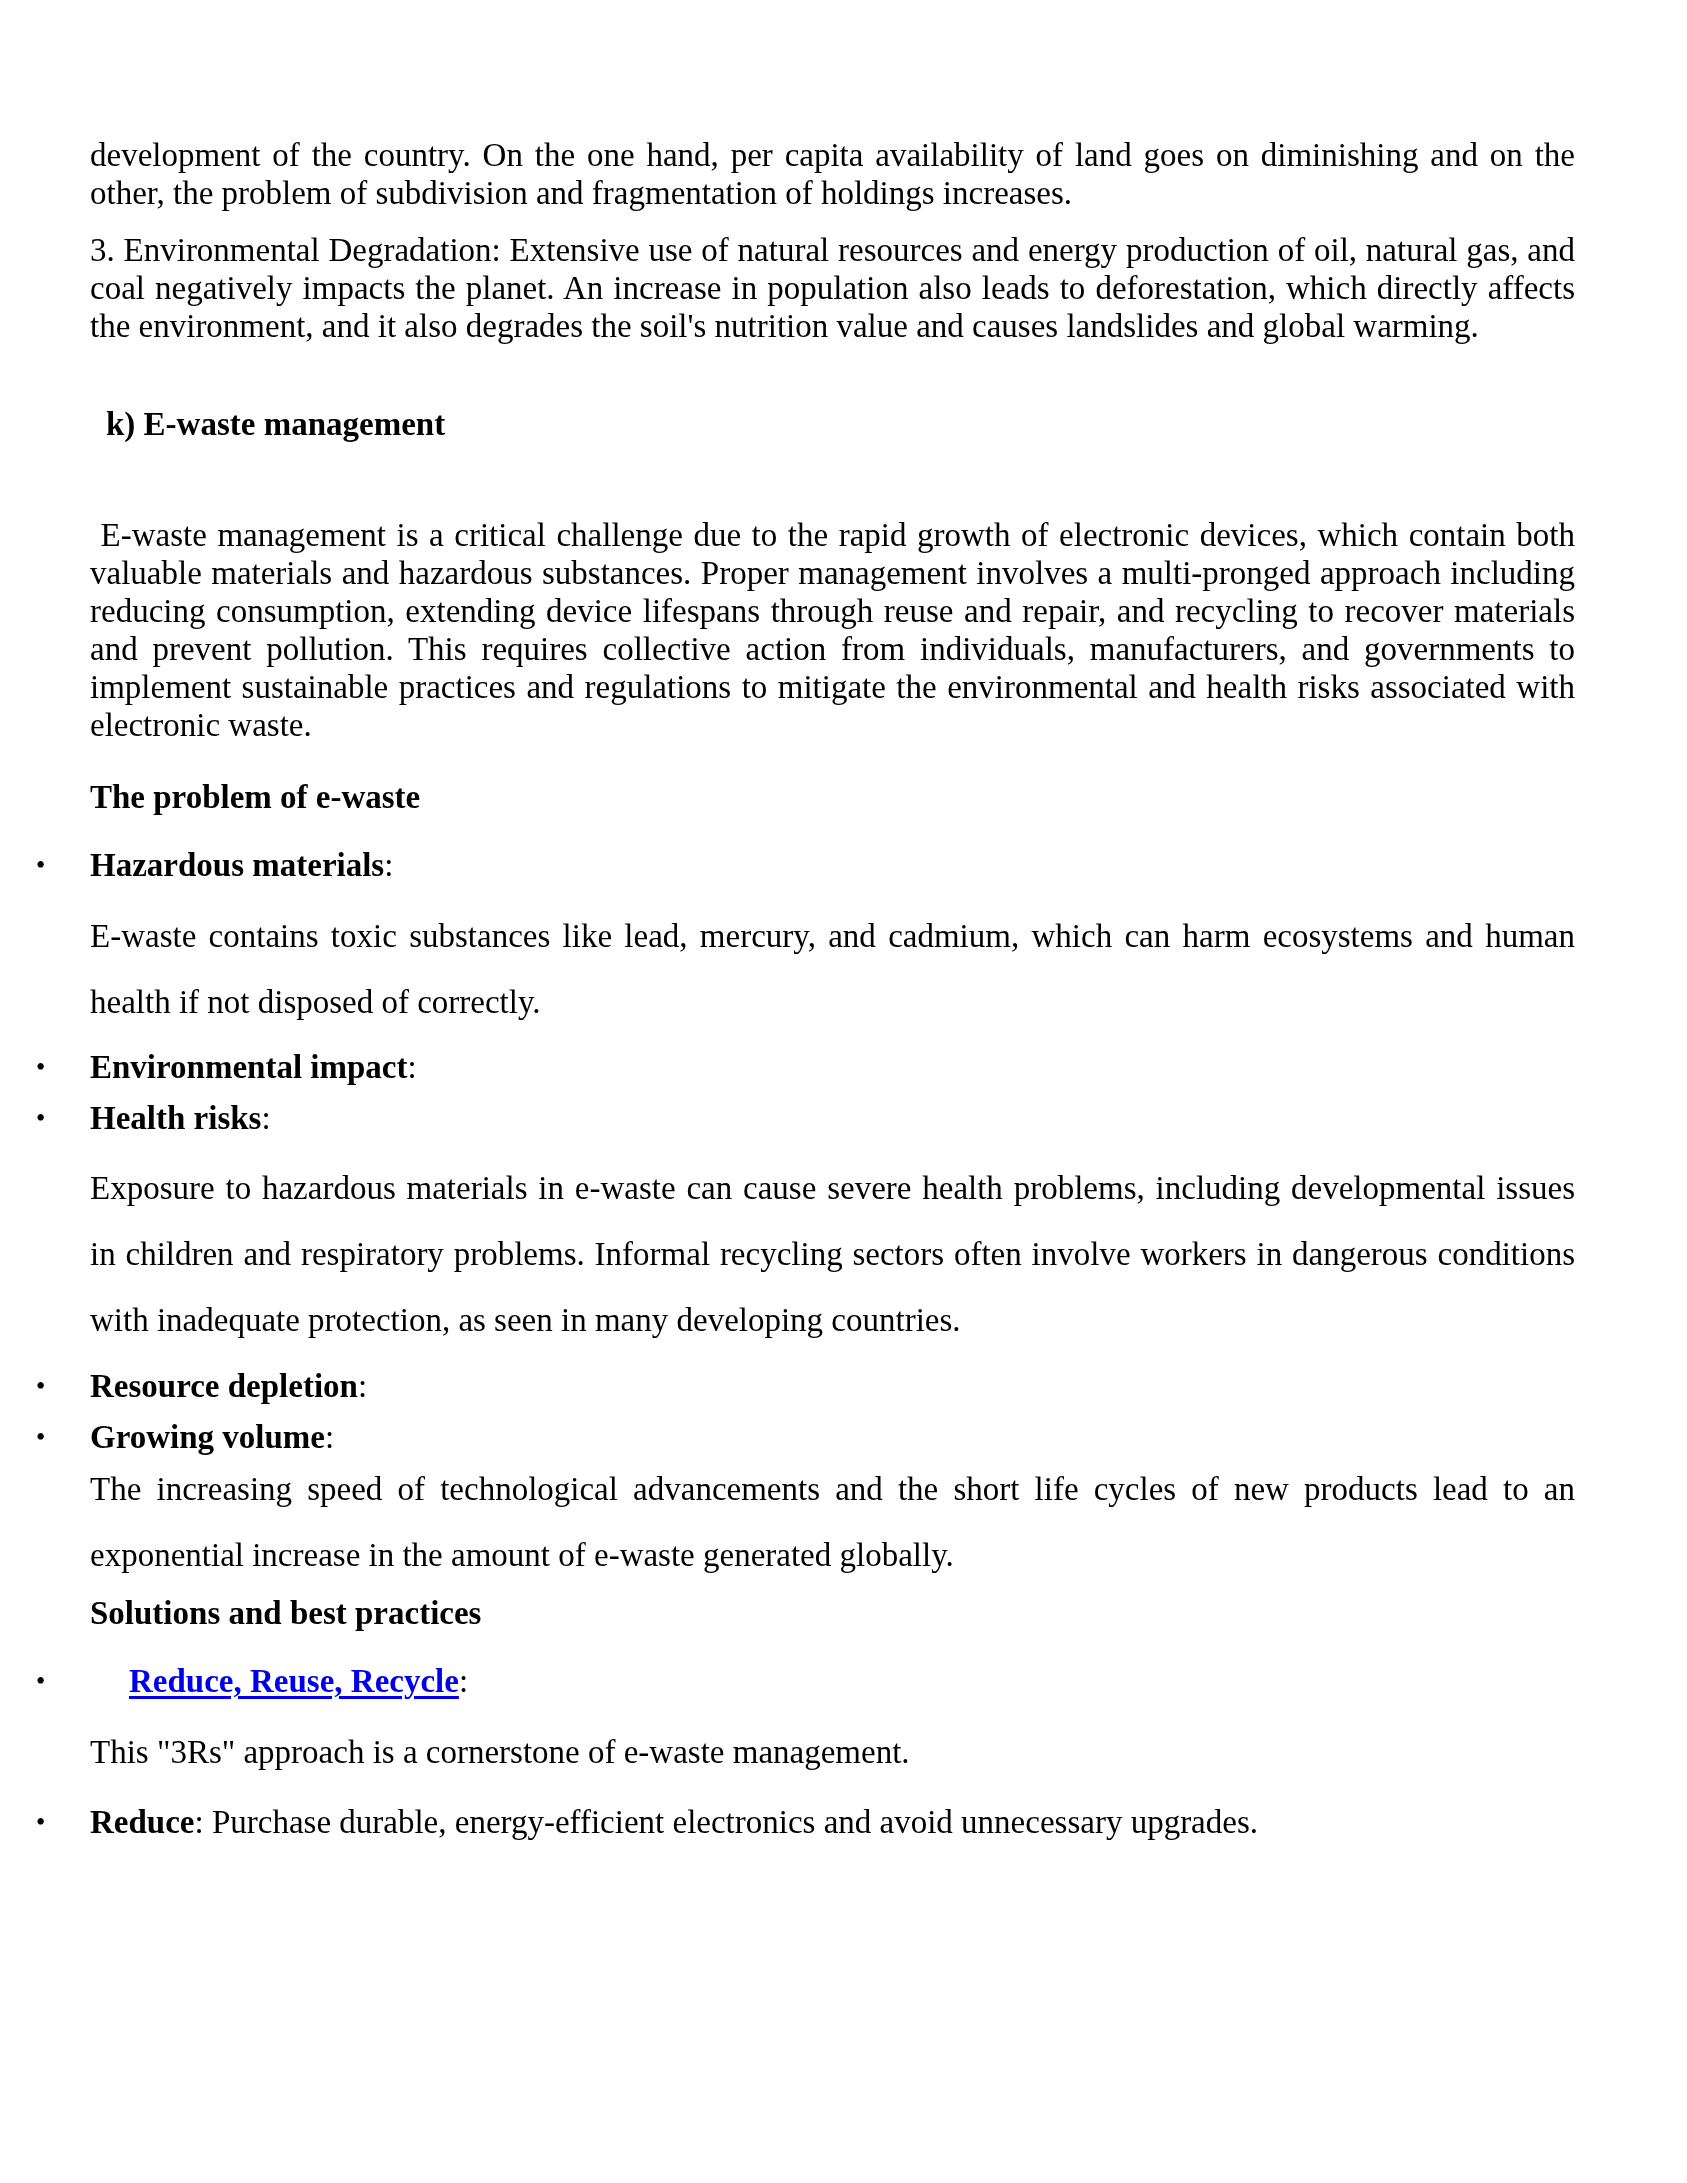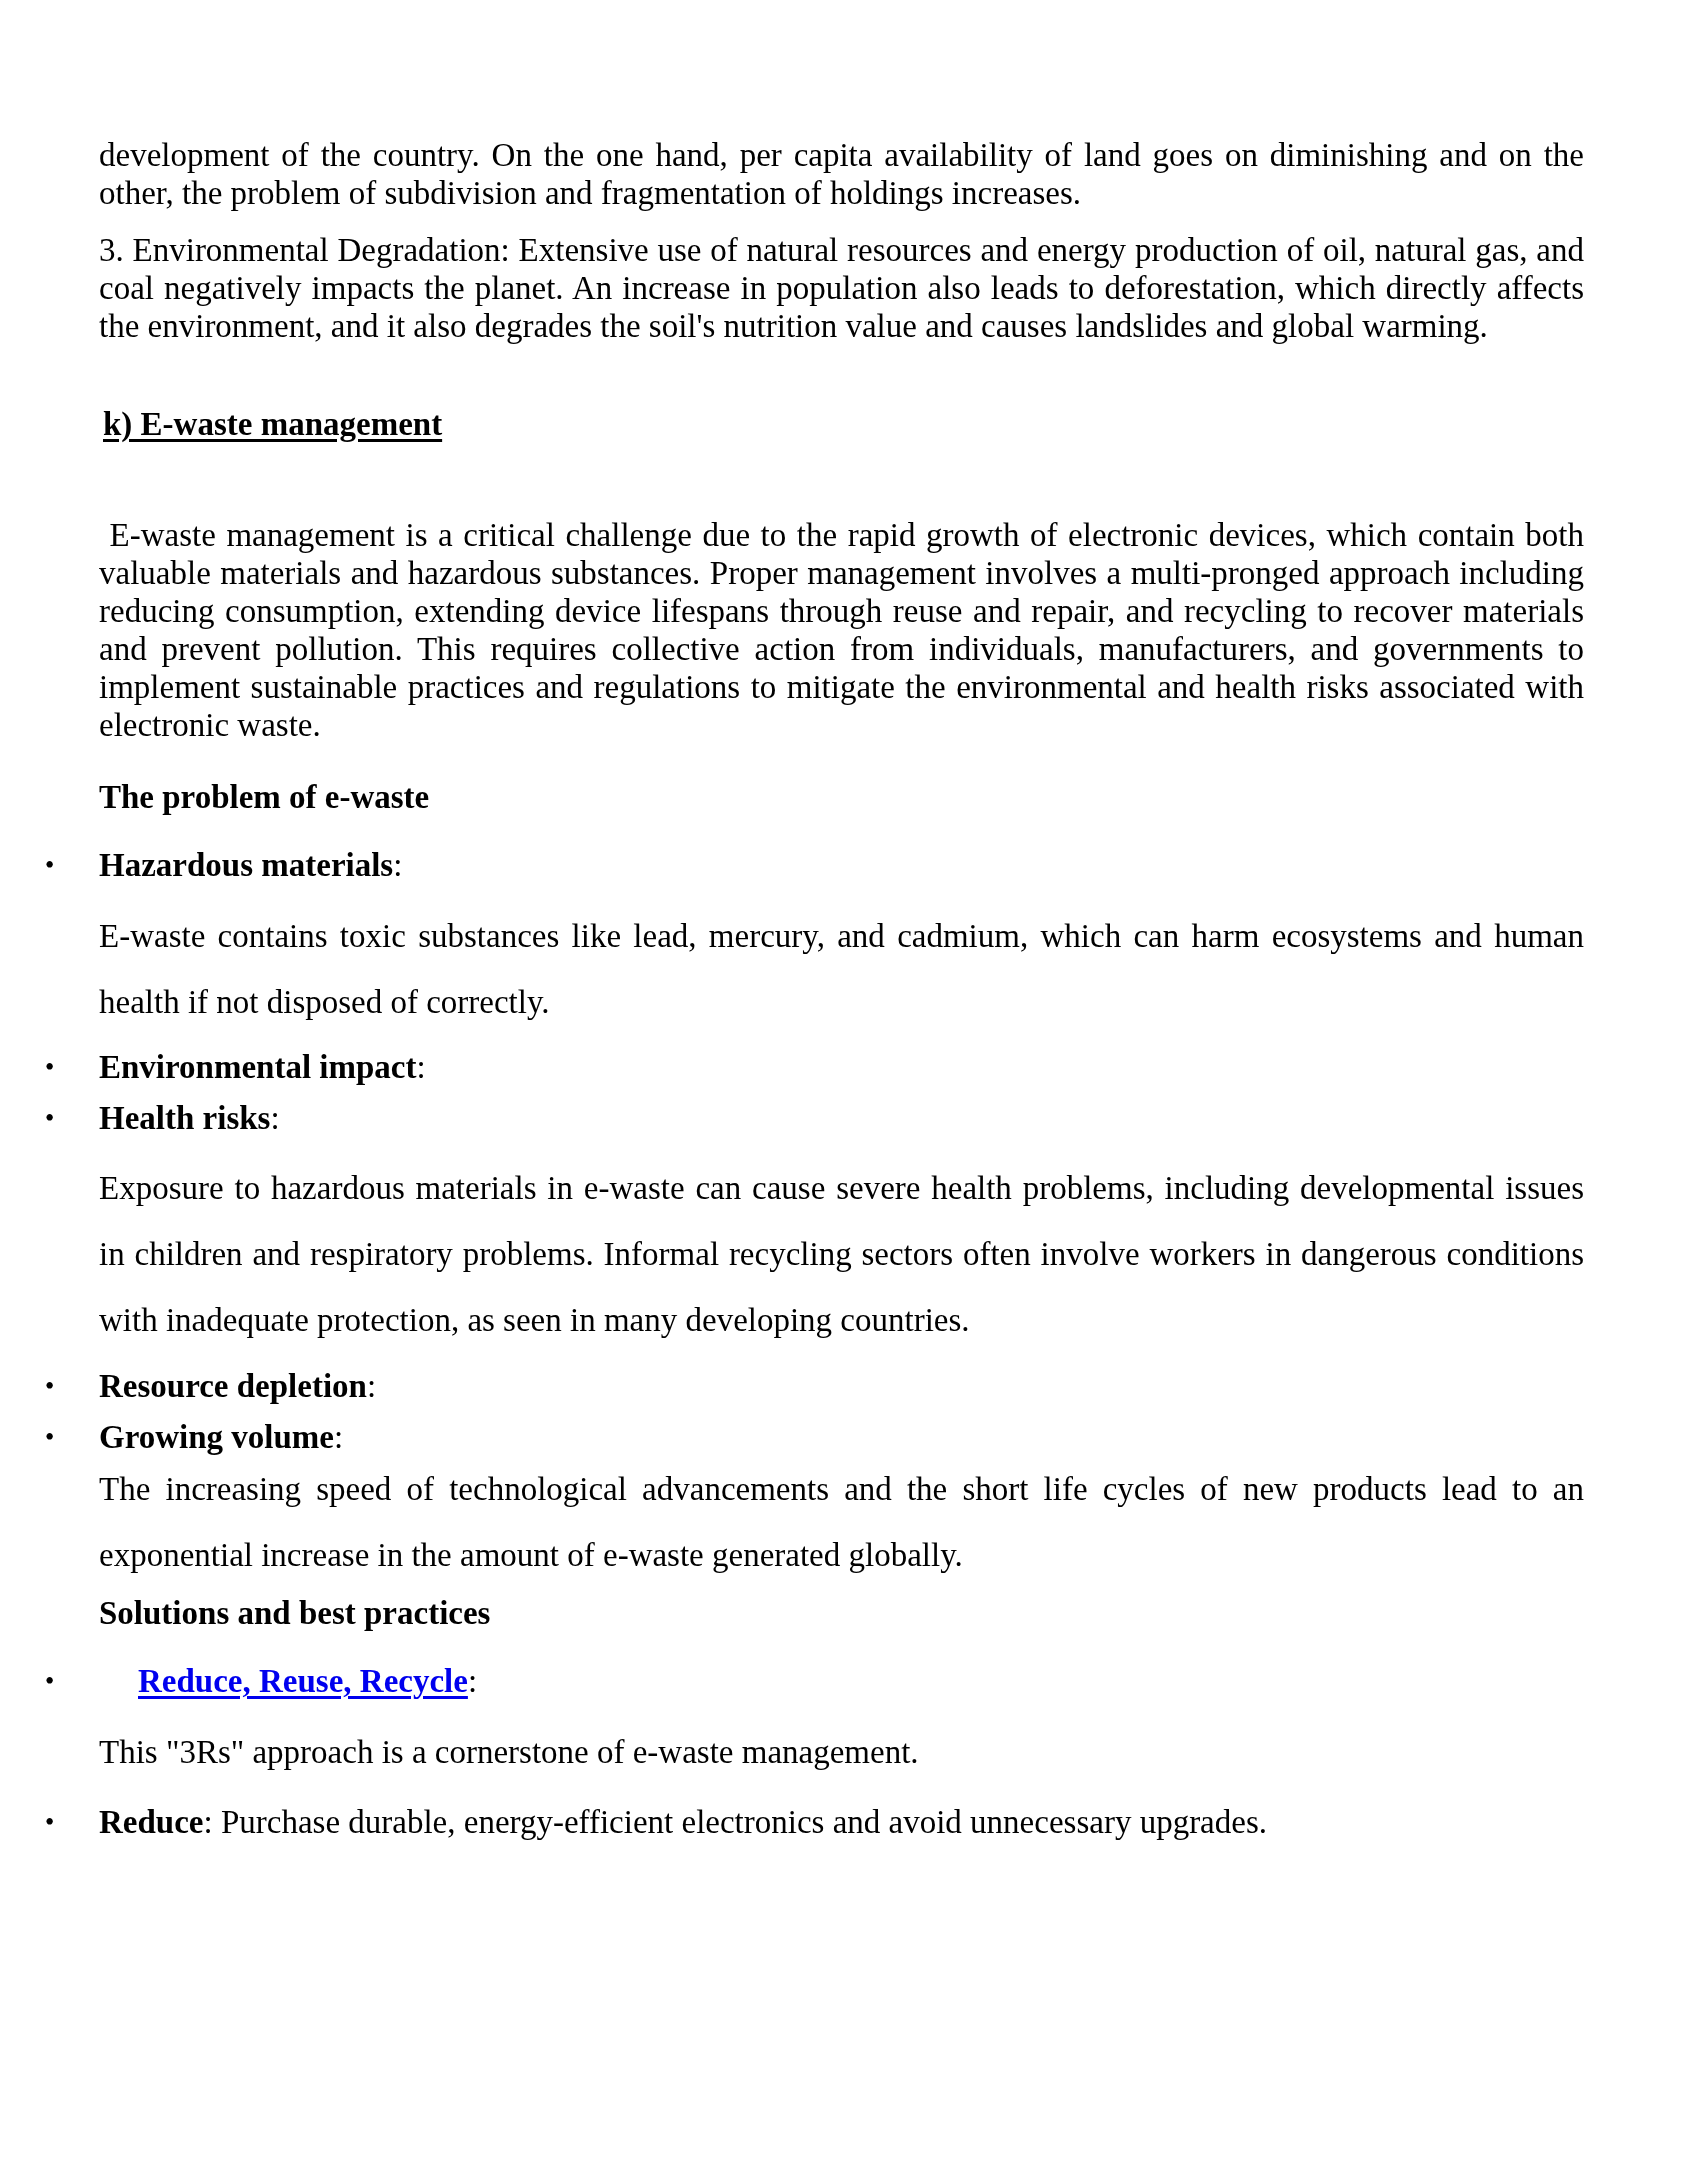--- a/index.html
+++ b/index.html
@@ -2,24 +2,24 @@
 <html style="font-size:10.6px"><head>
   <meta charset="utf-8">
   <style>
     html, body { margin: 0; padding: 0; background: #ffffff; }
     body {
       width: 1687px; height: 2183px; position: relative; overflow: hidden;
       font-family: "Liberation Serif", "DejaVu Serif", serif;
       color: #000000;
       font-size: 33px;
     }
-    .page { position: absolute; left: 99px; top: 136px; width: 1485px; }
+    .page { position: absolute; left: 90px; top: 136px; width: 1485px; }
     .p { margin: 0; text-align: justify; line-height: 38px; }
     .p + .p { }
-    .heading-u { font-weight: bold; text-decoration: underline; text-decoration-thickness: 2.6px; text-underline-offset: 4px; margin: 4px; }
+    .heading-u { font-weight: bold; text-decoration-thickness: 2.6px; text-underline-offset: 4px; margin: 16px; }
     .sub { font-weight: bold; margin: 0; }
     .item { position: relative; margin: 0; }
     .bullet { position: absolute; left: -54px; top: 0; font-size: 26.5px; line-height: 38px; }
     .body-text { margin: 0; text-align: justify; line-height: 66px; }
     .link { color: #0000ee; font-weight: bold; text-decoration: underline; text-decoration-thickness: 3.3px; text-underline-offset: 4px; margin-left: 39px; }
     b { font-weight: bold; text-align: center; }
   </style>
 </head>
 <body>
 

